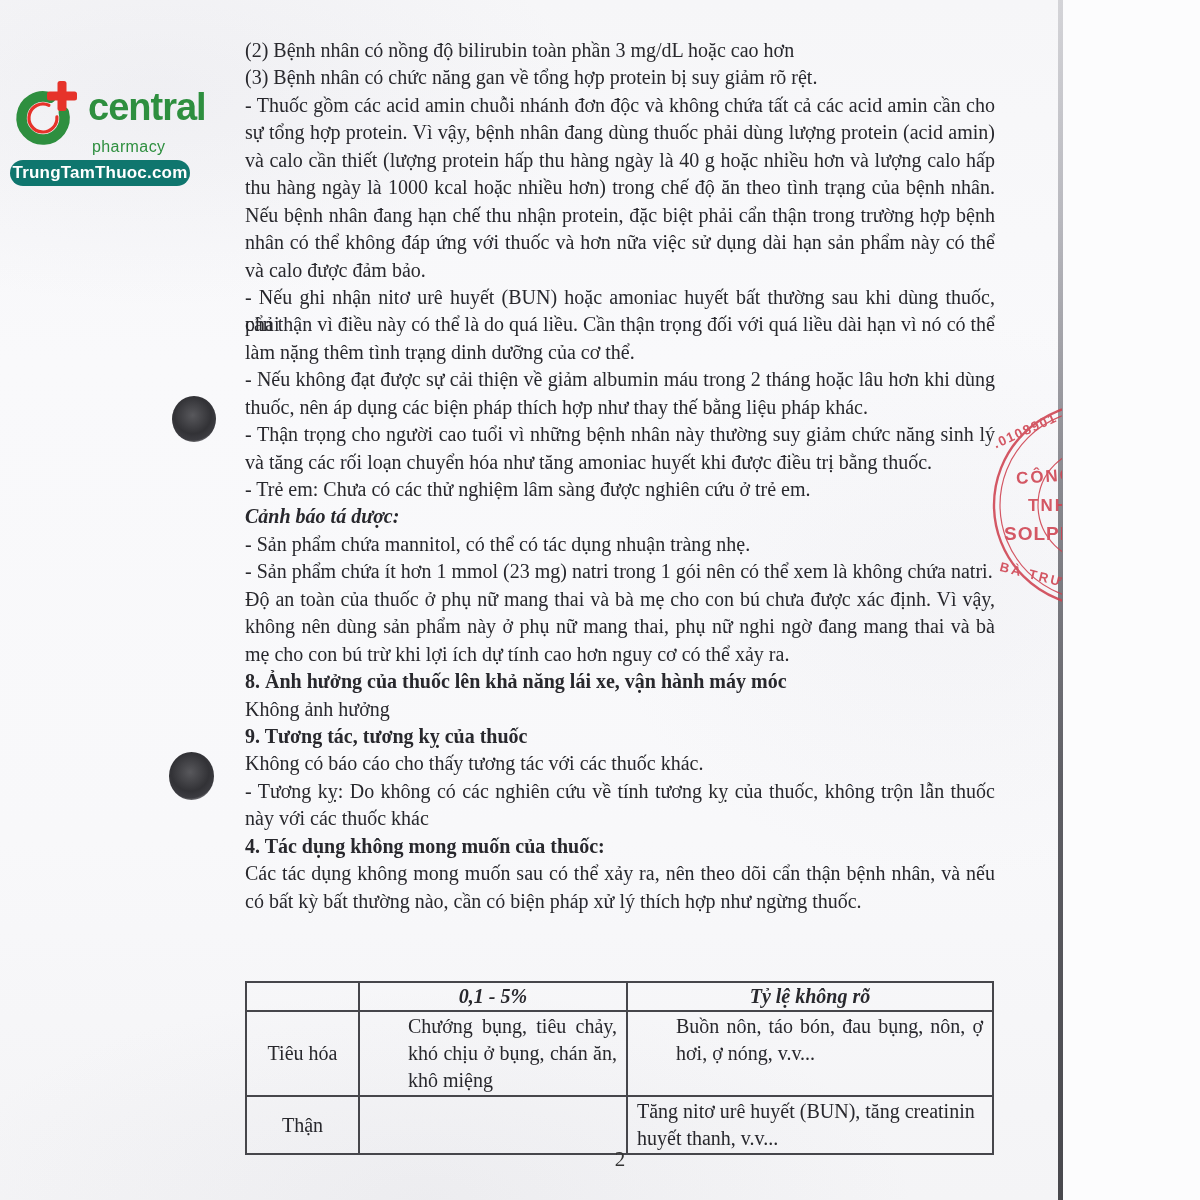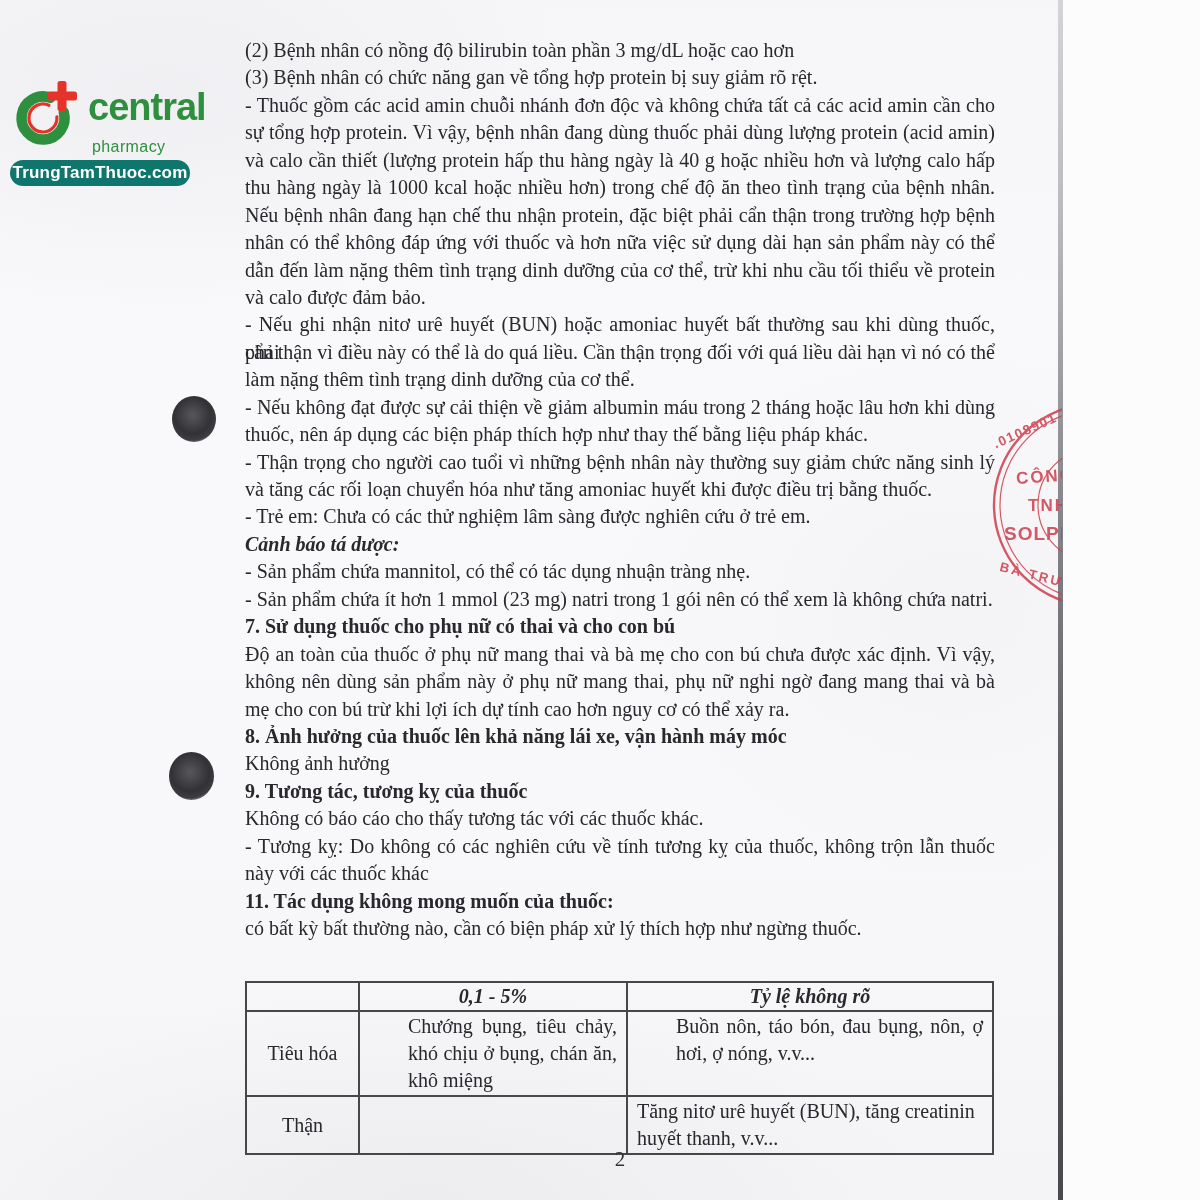--- a/index.html
+++ b/index.html
@@ -98,44 +98,43 @@
 
 <div class="content">
   <div class="ln">(2) Bệnh nhân có nồng độ bilirubin toàn phần 3 mg/dL hoặc cao hơn</div>
   <div class="ln">(3) Bệnh nhân có chức năng gan về tổng hợp protein bị suy giảm rõ rệt.</div>
   <div class="ln j">- Thuốc gồm các acid amin chuỗi nhánh đơn độc và không chứa tất cả các acid amin cần cho</div>
   <div class="ln j">sự tổng hợp protein. Vì vậy, bệnh nhân đang dùng thuốc phải dùng lượng protein (acid amin)</div>
   <div class="ln j">và calo cần thiết (lượng protein hấp thu hàng ngày là 40 g hoặc nhiều hơn và lượng calo hấp</div>
   <div class="ln j">thu hàng ngày là 1000 kcal hoặc nhiều hơn) trong chế độ ăn theo tình trạng của bệnh nhân.</div>
   <div class="ln j">Nếu bệnh nhân đang hạn chế thu nhận protein, đặc biệt phải cẩn thận trong trường hợp bệnh</div>
   <div class="ln j">nhân có thể không đáp ứng với thuốc và hơn nữa việc sử dụng dài hạn sản phẩm này có thể</div>
-  <div class="ln j">dẫn đến làm nặng thêm tình trạng dinh dưỡng của cơ thể, trừ khi nhu cầu tối thiểu về protein</div>
   <div class="ln">và calo được đảm bảo.</div>
   <div class="ln j">- Nếu ghi nhận nitơ urê huyết (BUN) hoặc amoniac huyết bất thường sau khi dùng thuốc, phải</div>
   <div class="ln j">cẩn thận vì điều này có thể là do quá liều. Cần thận trọng đối với quá liều dài hạn vì nó có thể</div>
   <div class="ln">làm nặng thêm tình trạng dinh dưỡng của cơ thể.</div>
   <div class="ln j">- Nếu không đạt được sự cải thiện về giảm albumin máu trong 2 tháng hoặc lâu hơn khi dùng</div>
   <div class="ln">thuốc, nên áp dụng các biện pháp thích hợp như thay thế bằng liệu pháp khác.</div>
   <div class="ln j">- Thận trọng cho người cao tuổi vì những bệnh nhân này thường suy giảm chức năng sinh lý</div>
   <div class="ln">và tăng các rối loạn chuyển hóa như tăng amoniac huyết khi được điều trị bằng thuốc.</div>
   <div class="ln">- Trẻ em: Chưa có các thử nghiệm lâm sàng được nghiên cứu ở trẻ em.</div>
   <div class="ln bi">Cảnh báo tá dược:</div>
   <div class="ln">- Sản phẩm chứa mannitol, có thể có tác dụng nhuận tràng nhẹ.</div>
   <div class="ln">- Sản phẩm chứa ít hơn 1 mmol (23 mg) natri trong 1 gói nên có thể xem là không chứa natri.</div>
-  <div class="ln b">7. Sử dụng thuốc cho phụ nữ có thai và cho con bú</div>
   <div class="ln j">Độ an toàn của thuốc ở phụ nữ mang thai và bà mẹ cho con bú chưa được xác định. Vì vậy,</div>
   <div class="ln j">không nên dùng sản phẩm này ở phụ nữ mang thai, phụ nữ nghi ngờ đang mang thai và bà</div>
   <div class="ln">mẹ cho con bú trừ khi lợi ích dự tính cao hơn nguy cơ có thể xảy ra.</div>
   <div class="ln b">8. Ảnh hưởng của thuốc lên khả năng lái xe, vận hành máy móc</div>
   <div class="ln">Không ảnh hưởng</div>
   <div class="ln b">9. Tương tác, tương kỵ của thuốc</div>
   <div class="ln">Không có báo cáo cho thấy tương tác với các thuốc khác.</div>
   <div class="ln j">- Tương kỵ: Do không có các nghiên cứu về tính tương kỵ của thuốc, không trộn lẫn thuốc</div>
   <div class="ln">này với các thuốc khác</div>
-  <div class="ln b">11. Tác dụng không mong muốn của thuốc:</div>
+  <div class="ln b">4. Tác dụng không mong muốn của thuốc:</div>
+  <div class="ln j">Các tác dụng không mong muốn sau có thể xảy ra, nên theo dõi cẩn thận bệnh nhân, và nếu</div>
   <div class="ln">có bất kỳ bất thường nào, cần có biện pháp xử lý thích hợp như ngừng thuốc.</div>
 </div>
 
 <table class="ae-table">
   <colgroup>
       <col style="width:113px">
       <col style="width:268px">
       <col style="width:366px">
     </colgroup>
   <tbody>

